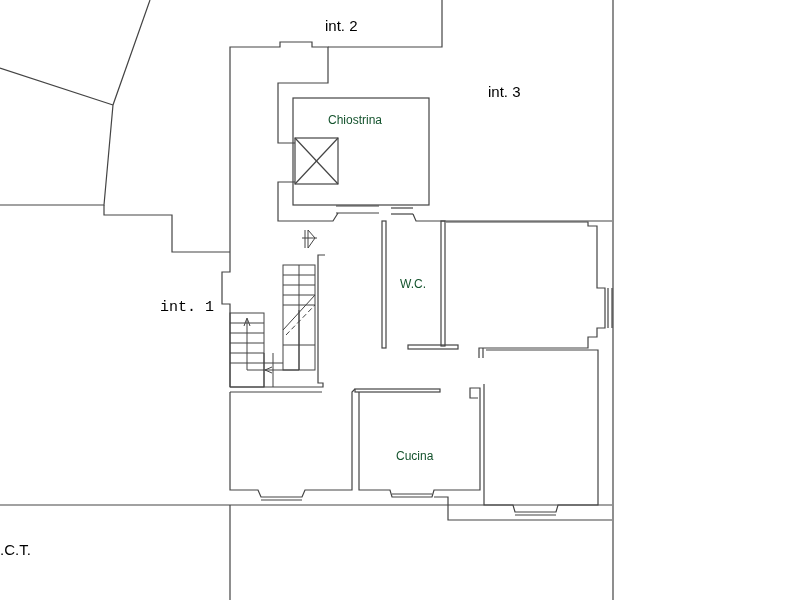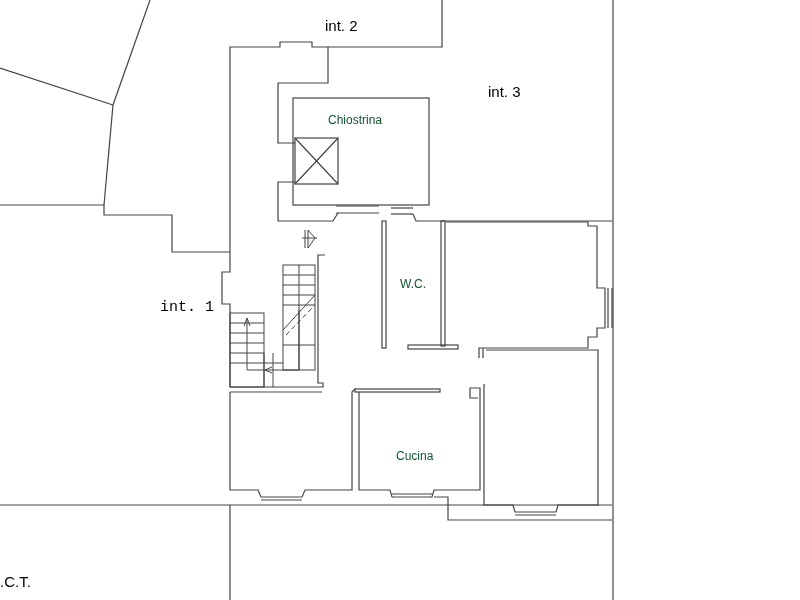--- a/index.html
+++ b/index.html
@@ -104,16 +104,16 @@
   <g>
     <polyline points="484,384 484,505 513,505 515,512 556,512 558,505 598,505 598,350 486,350"></polyline>
     <line x1="515" y1="515" x2="556" y2="515"></line>
     <polyline points="434,497 448,497 448,520 612,520"></polyline>
   </g>
 </svg>
 
 <div class="lbl lbl-unit" style="left:281px; top:17px;margin-left:44px;">int. 2</div>
 <div class="lbl lbl-unit" style="left:488px; top:83px;">int. 3</div>
 <div class="lbl lbl-unit" style="left:160px; top:299px;font-family:Liberation Mono, monospace;">int. 1</div>
-<div class="lbl lbl-unit" style="left:0px; top:541px;margin-top:32px;">.C.T.</div>
+<div class="lbl lbl-unit" style="left:0px; top:541px;">.C.T.</div>
 <div class="lbl lbl-room" style="left:328px; top:113px;">Chiostrina</div>
 <div class="lbl lbl-room" style="left:400px; top:277px;">W.C.</div>
 <div class="lbl lbl-room" style="left:396px; top:449px;">Cucina</div>
 
 </body></html>

